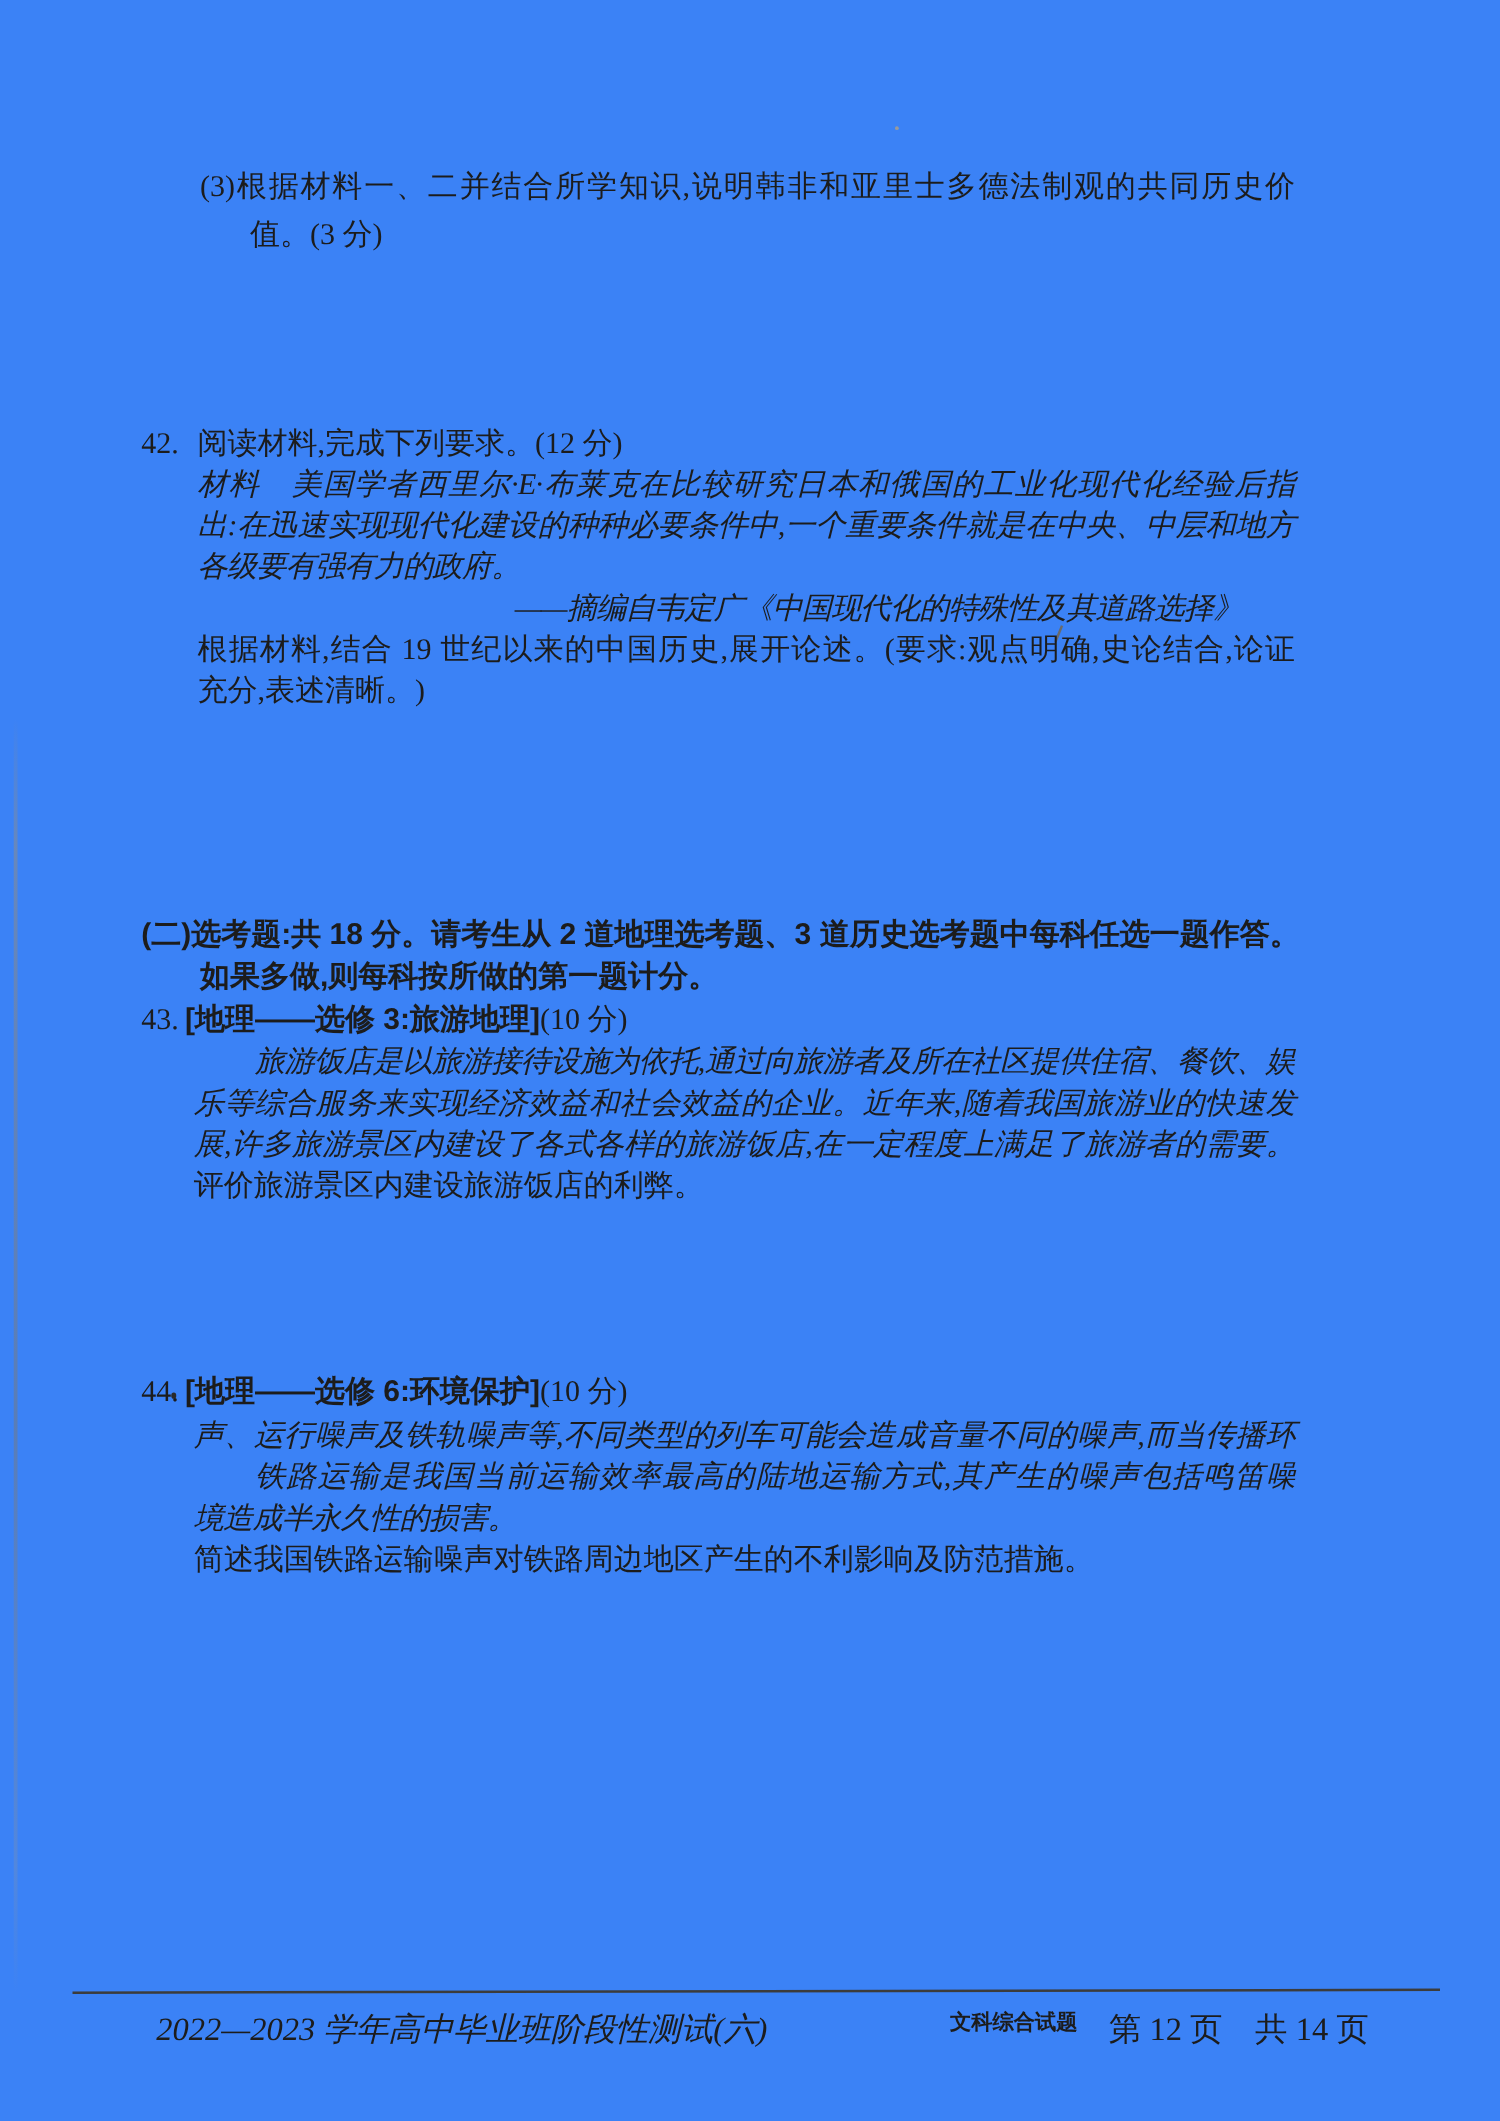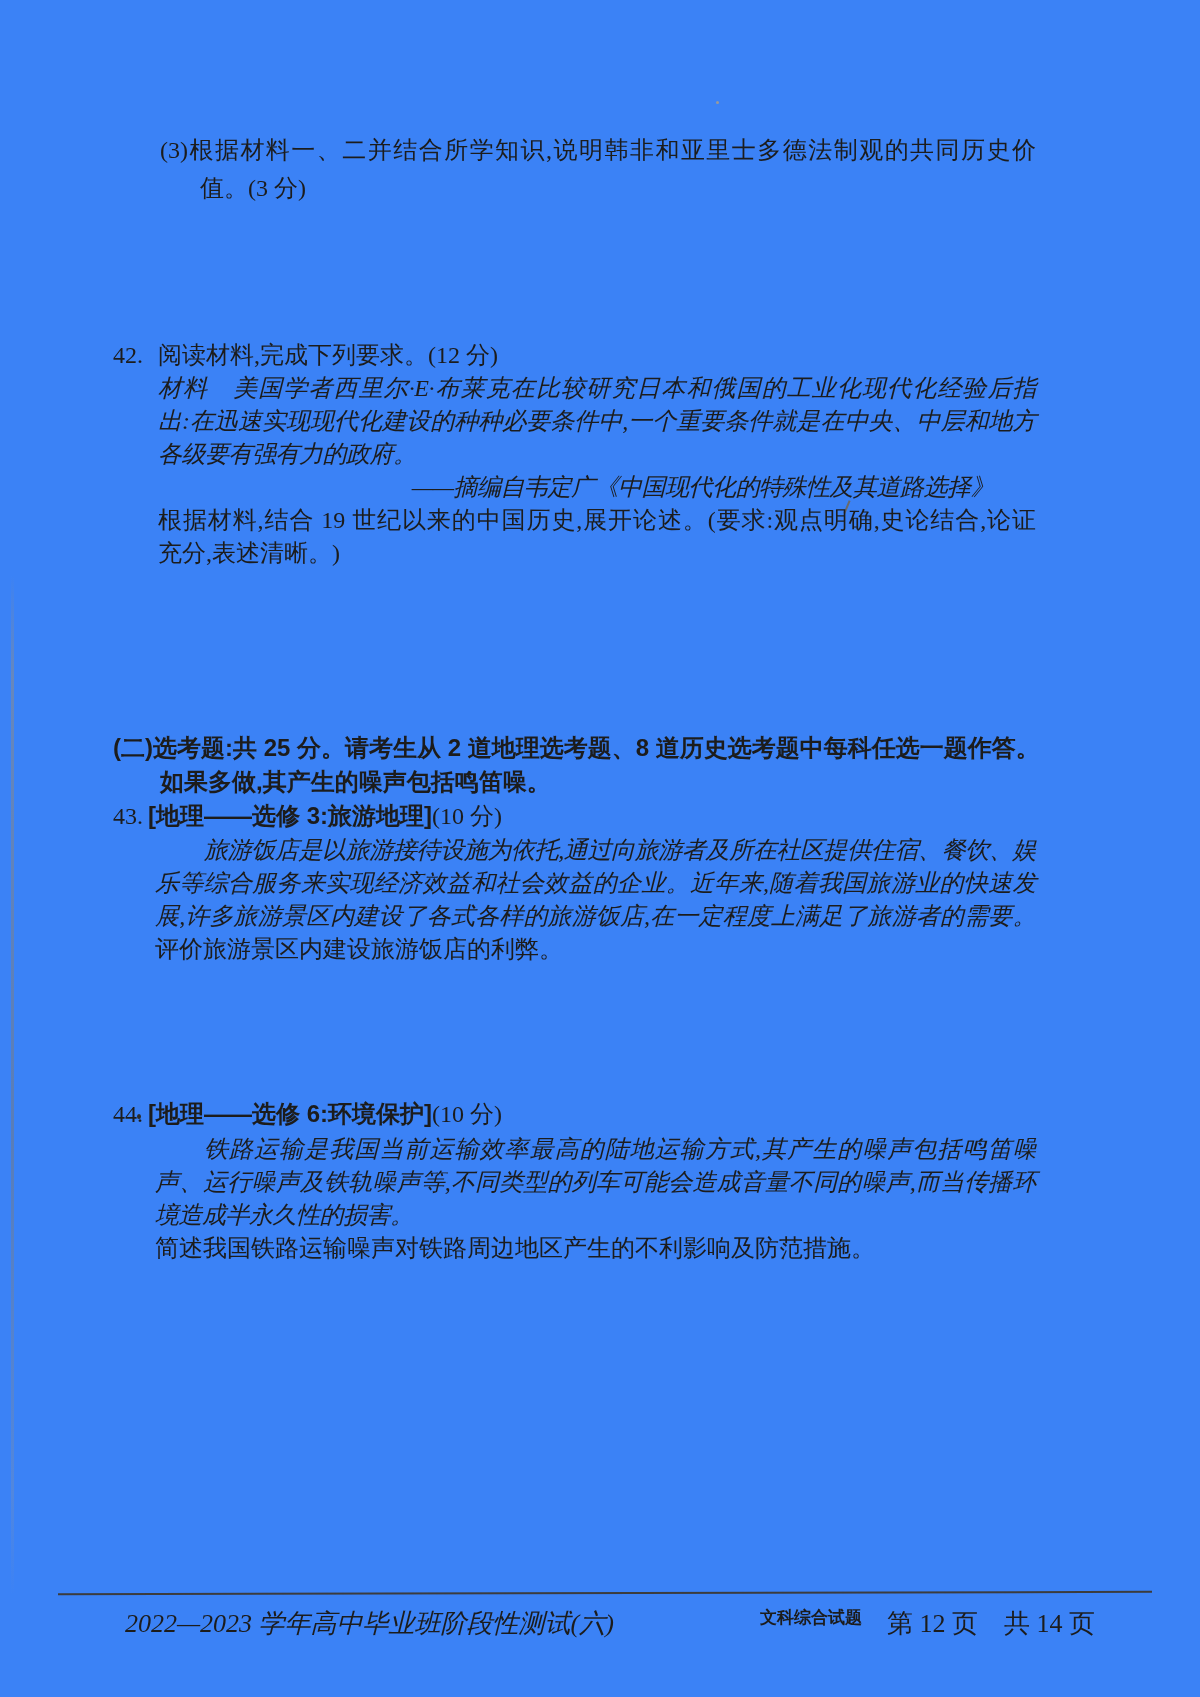--- a/index.html
+++ b/index.html
@@ -83,40 +83,40 @@
     </div>
     <div class="ln just kai" style="height:33px;line-height:33px;">材料　美国学者西里尔·E·布莱克在比较研究日本和俄国的工业化现代化经验后指</div>
     <div class="ln just kai" style="height:33px;line-height:33px;">出:在迅速实现现代化建设的种种必要条件中,一个重要条件就是在中央、中层和地方</div>
     <div class="ln kai" style="height:33px;line-height:33px;">各级要有强有力的政府。</div>
     <div class="ln kai src" style="height:33px;line-height:33px;">——摘编自韦定广《中国现代化的特殊性及其道路选择》</div>
     <div class="ln just" style="height:33px;line-height:33px;">根据材料,结合 19 世纪以来的中国历史,展开论述。(要求:观点明确,史论结合,论证</div>
     <div class="ln" style="height:33px;line-height:33px;">充分,表述清晰。)</div>
   </div>
 
   <div class="sec hei" style="top:731px;left:113px;width:923px;">
-    <div class="ln just" style="height:34px;line-height:34px;">(二)选考题:共 25 分。请考生从 2 道地理选考题、8 道历史选考题中每科任选一题作答。</div>
-    <div class="ln" style="height:34px;line-height:34px;text-indent:47px;">如果多做,其产生的噪声包括鸣笛噪。</div>
+    <div class="ln just" style="height:34px;line-height:34px;">(二)选考题:共 18 分。请考生从 2 道地理选考题、3 道历史选考题中每科任选一题作答。</div>
+    <div class="ln" style="height:34px;line-height:34px;text-indent:47px;">如果多做,则每科按所做的第一题计分。</div>
   </div>
 
   <div class="sec" style="top:798px;left:148px;width:888px;">
     <div class="ln" style="height:36px;line-height:36px;">
       <span class="qnum" style="left:-35px;">43.</span><span class="hei">[地理——选修 3:旅游地理]</span><span class="score">(10 分)</span>
     </div>
     <div class="ln just kai indent" style="height:33px;line-height:33px;padding-left:7px;">旅游饭店是以旅游接待设施为依托,通过向旅游者及所在社区提供住宿、餐饮、娱</div>
     <div class="ln just kai" style="height:33px;line-height:33px;padding-left:7px;">乐等综合服务来实现经济效益和社会效益的企业。近年来,随着我国旅游业的快速发</div>
     <div class="ln just kai" style="height:33px;line-height:33px;padding-left:7px;">展,许多旅游景区内建设了各式各样的旅游饭店,在一定程度上满足了旅游者的需要。</div>
     <div class="ln" style="height:33px;line-height:33px;padding-left:7px;">评价旅游景区内建设旅游饭店的利弊。</div>
   </div>
 
   <div class="sec" style="top:1095px;left:148px;width:888px;">
     <div class="ln" style="height:38px;line-height:38px;">
       <span class="qnum" style="left:-35px;">44.</span><span class="hei">[地理——选修 6:环境保护]</span><span class="score">(10 分)</span>
     </div>
+    <div class="ln just kai" style="height:33px;line-height:33px;padding-left:7px;">声、运行噪声及铁轨噪声等,不同类型的列车可能会造成音量不同的噪声,而当传播环</div>
     <div class="ln just kai indent" style="height:33px;line-height:33px;padding-left:7px;">铁路运输是我国当前运输效率最高的陆地运输方式,其产生的噪声包括鸣笛噪</div>
-    <div class="ln just kai" style="height:33px;line-height:33px;padding-left:7px;">声、运行噪声及铁轨噪声等,不同类型的列车可能会造成音量不同的噪声,而当传播环</div>
     <div class="ln kai" style="height:33px;line-height:33px;padding-left:7px;">境造成半永久性的损害。</div>
     <div class="ln" style="height:33px;line-height:33px;padding-left:7px;">简述我国铁路运输噪声对铁路周边地区产生的不利影响及防范措施。</div>
   </div>
 
   <div class="footer-rule"></div>
   <div class="footer-text f-left">2022—2023 学年高中毕业班阶段性测试(六)</div>
   <div class="footer-text f-title hei">文科综合试题</div>
   <div class="footer-text f-page">第 12 页</div>
   <div class="footer-text f-total">共 14 页</div>
 

